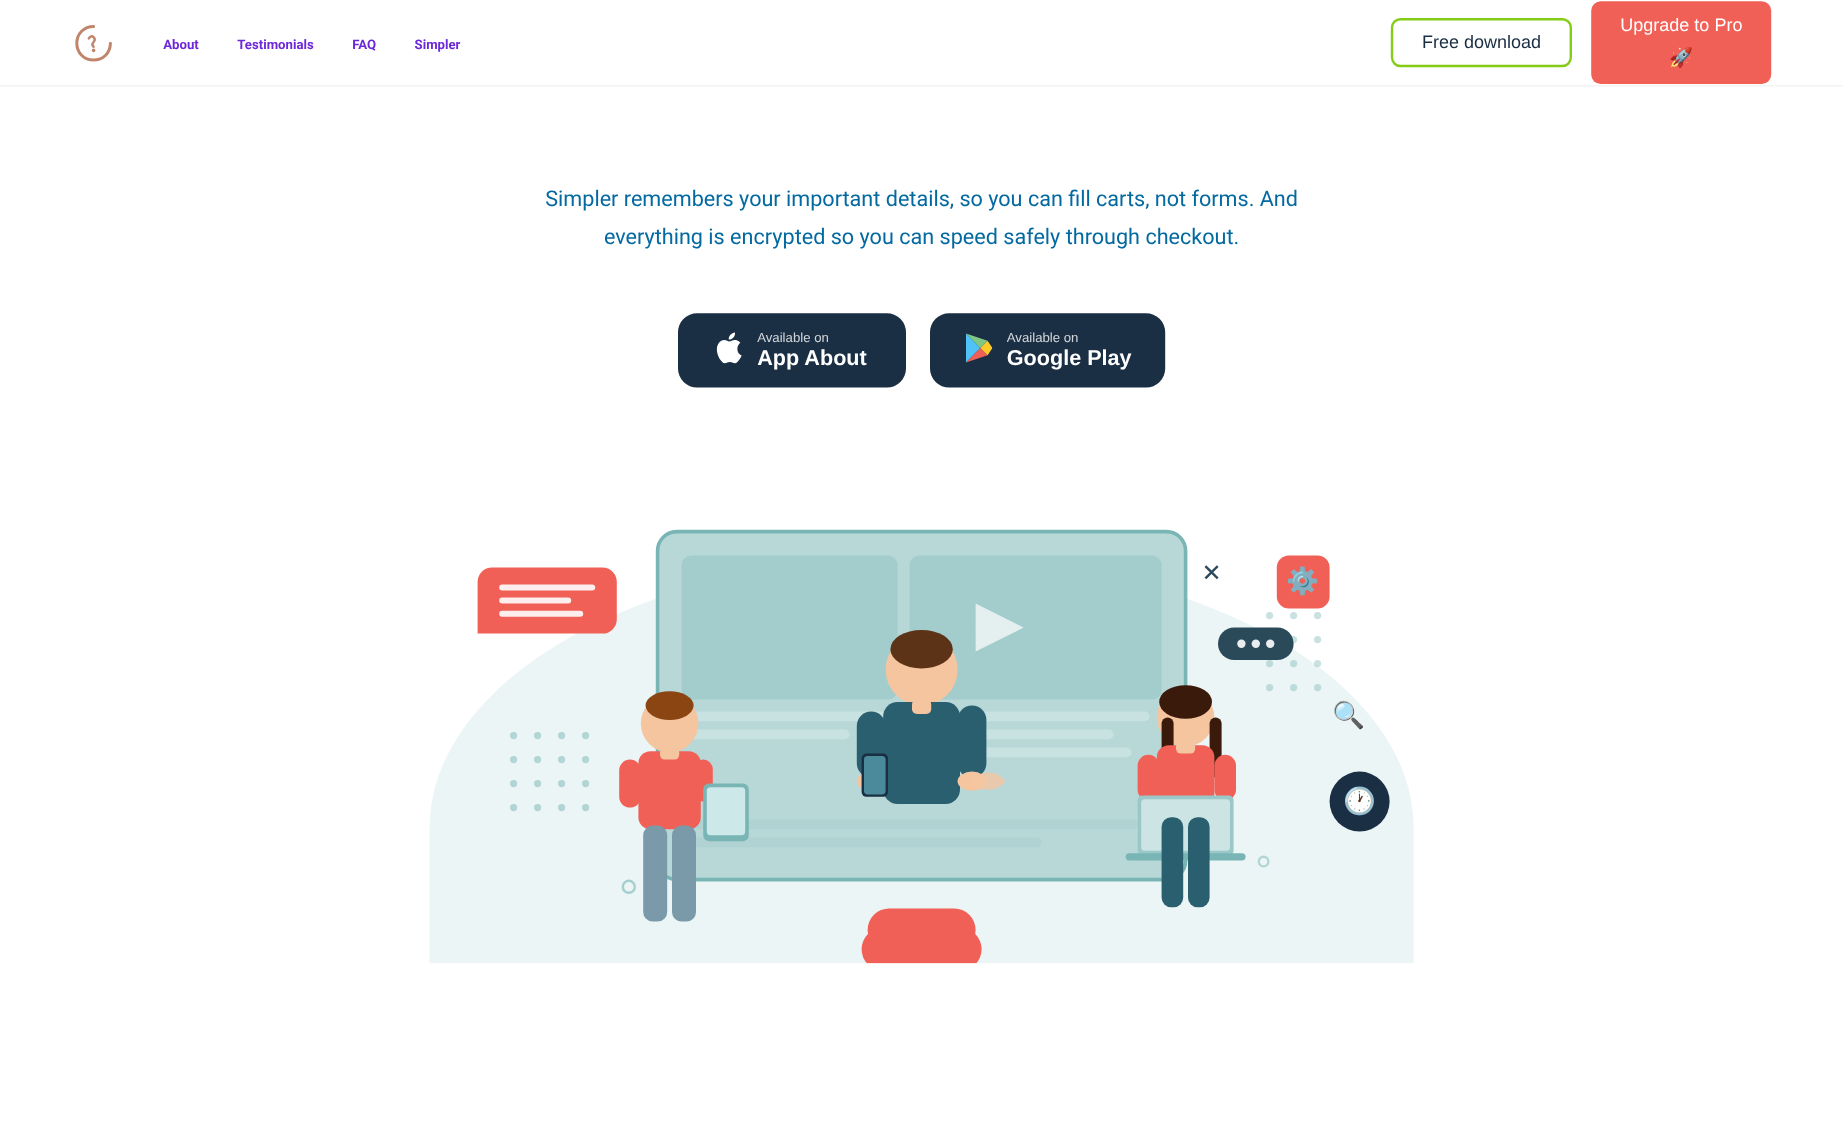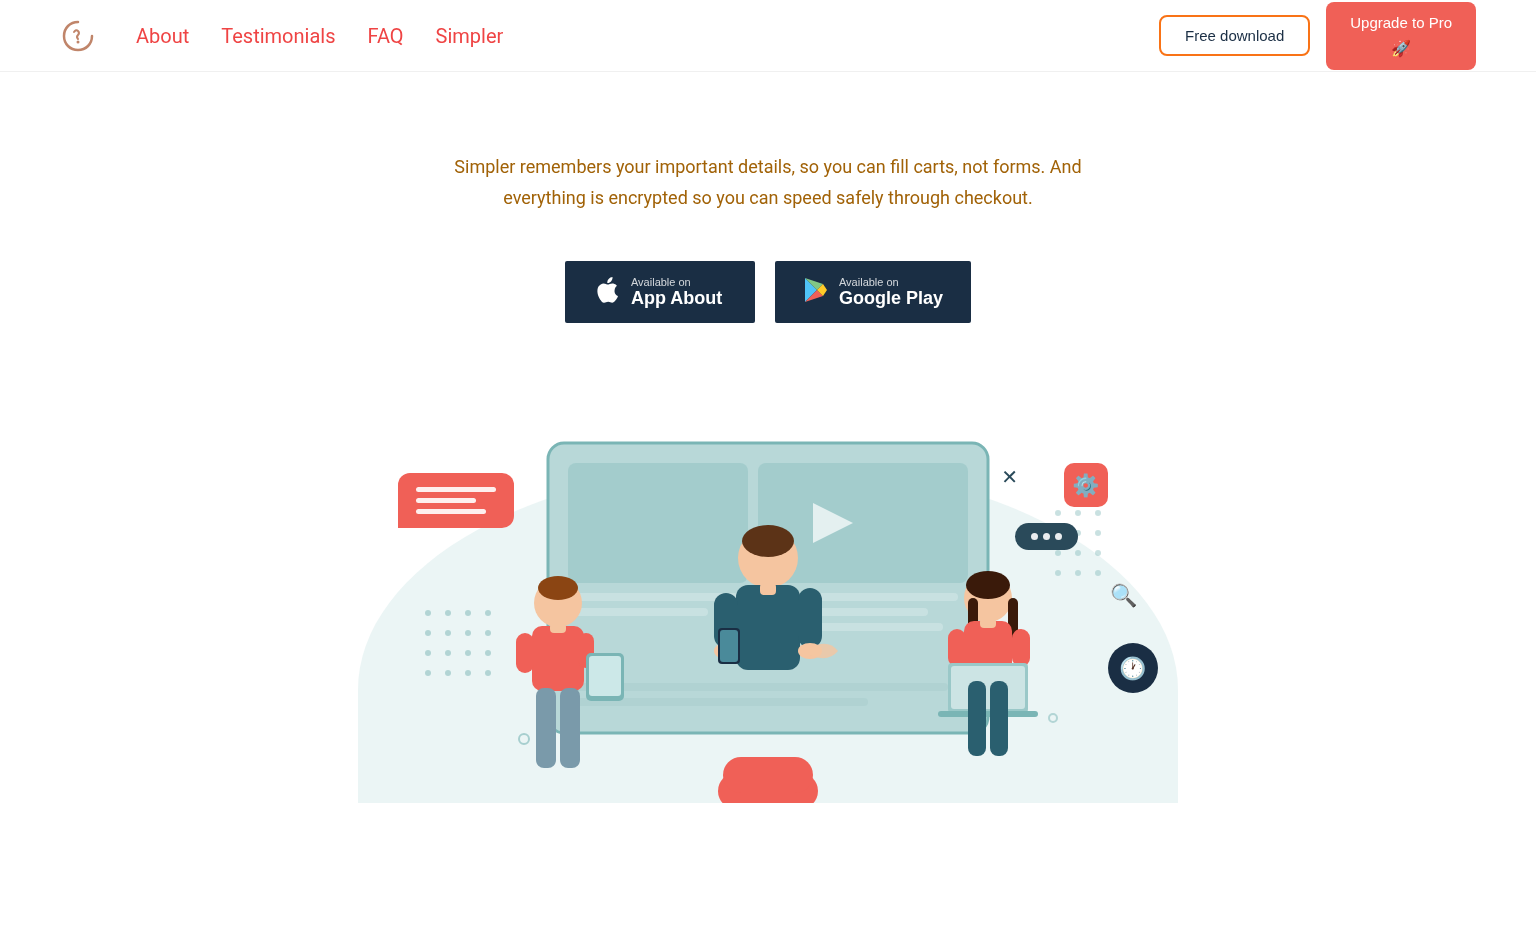--- a/index.html
+++ b/index.html
@@ -28,31 +28,31 @@
       width: 36px;
       height: 36px;
     }
     .nav-links {
       display: flex;
       gap: 32px;
       list-style: none;
     }
     .nav-links li a {
       text-decoration: none;
-      color: #ef4444;
-      font-size: 20px;
-      font-weight: 400;
+      color: #6d28d9;
+      font-size: 11px;
+      font-weight: 700;
     }
     .nav-right {
       display: flex;
       align-items: center;
       gap: 16px;
     }
     .btn-free {
-      border: 2px solid #f97316;
+      border: 2px solid #84cc16;
       background: transparent;
       color: #1a2e44;
       padding: 10px 24px;
       border-radius: 8px;
       font-size: 15px;
       font-weight: 500;
       cursor: pointer;
     }
     .btn-upgrade {
       background: #f06057;
@@ -79,39 +79,39 @@
     }
     .hero h1 {
       font-size: 62px;
       font-weight: 800;
       color: #1a2e44;
       letter-spacing: -1px;
       margin-bottom: 24px;
     }
     .hero p {
       font-size: 18px;
-      color: #a16207;
+      color: #0369a1;
       max-width: 680px;
       margin: 0 auto 48px;
       line-height: 1.7;
     }
     .store-buttons {
       display: flex;
       justify-content: center;
       gap: 20px;
       flex-wrap: wrap;
     }
     .store-btn {
       display: flex;
       align-items: center;
       gap: 12px;
       background: #1a2e44;
       color: #fff;
       padding: 14px 28px;
-      border-radius: 2px;
+      border-radius: 16px;
       cursor: pointer;
       border: none;
       min-width: 190px;
     }
     .store-btn .store-icon {
       font-size: 26px;
       line-height: 1;
     }
     .store-btn .store-text {
       text-align: left;

